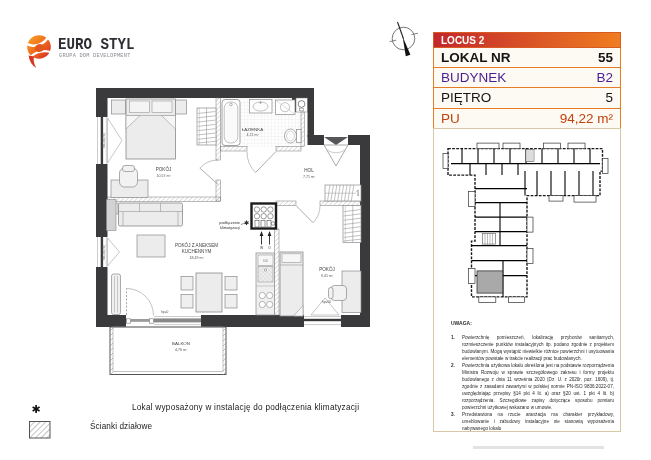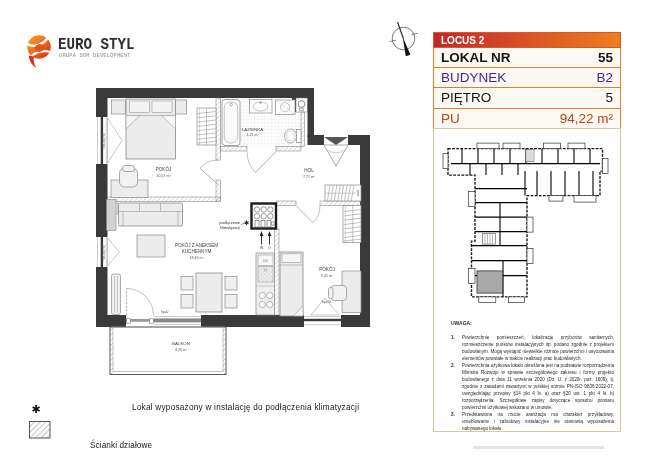--- a/index.html
+++ b/index.html
@@ -163,21 +163,21 @@
 
 <svg class="abs" style="left:29px;top:420.5px;" width="22" height="18" viewBox="0 0 22 18">
   <defs>
     <pattern id="lh" width="4" height="4" patternUnits="userSpaceOnUse" patternTransform="rotate(45)">
       <line x1="0" y1="0" x2="0" y2="4" stroke="#555" stroke-width="0.7"></line>
     </pattern>
   </defs>
   <rect x="0.5" y="0.5" width="20.5" height="16.5" fill="url(#lh)" stroke="#444" stroke-width="0.9"></rect>
 </svg>
 
-<div class="abs" style="left:90px;top:441px;font-size:8.2px;letter-spacing:0.1px;color:#1a1a1a;">Ścianki działowe</div>
+<div class="abs" style="left:90px;top:422px;font-size:8.2px;letter-spacing:0.1px;color:#1a1a1a;">Ścianki działowe</div>
 
 <svg class="abs" style="left:0;top:0;" width="651" height="460" viewBox="0 0 651 460" id="plan">
 <defs>
   <pattern id="ph" width="3.2" height="3.2" patternUnits="userSpaceOnUse" patternTransform="rotate(45)">
     <line x1="0" y1="0" x2="0" y2="3.2" stroke="#8c8c8c" stroke-width="0.55"></line>
   </pattern>
   <pattern id="tile" width="3.4" height="3.4" patternUnits="userSpaceOnUse">
     <path d="M0,0 H3.4 V3.4" fill="none" stroke="#d8d8d8" stroke-width="0.45"></path>
   </pattern>
   <pattern id="sinkx" width="3" height="3" patternUnits="userSpaceOnUse" patternTransform="rotate(45)">

